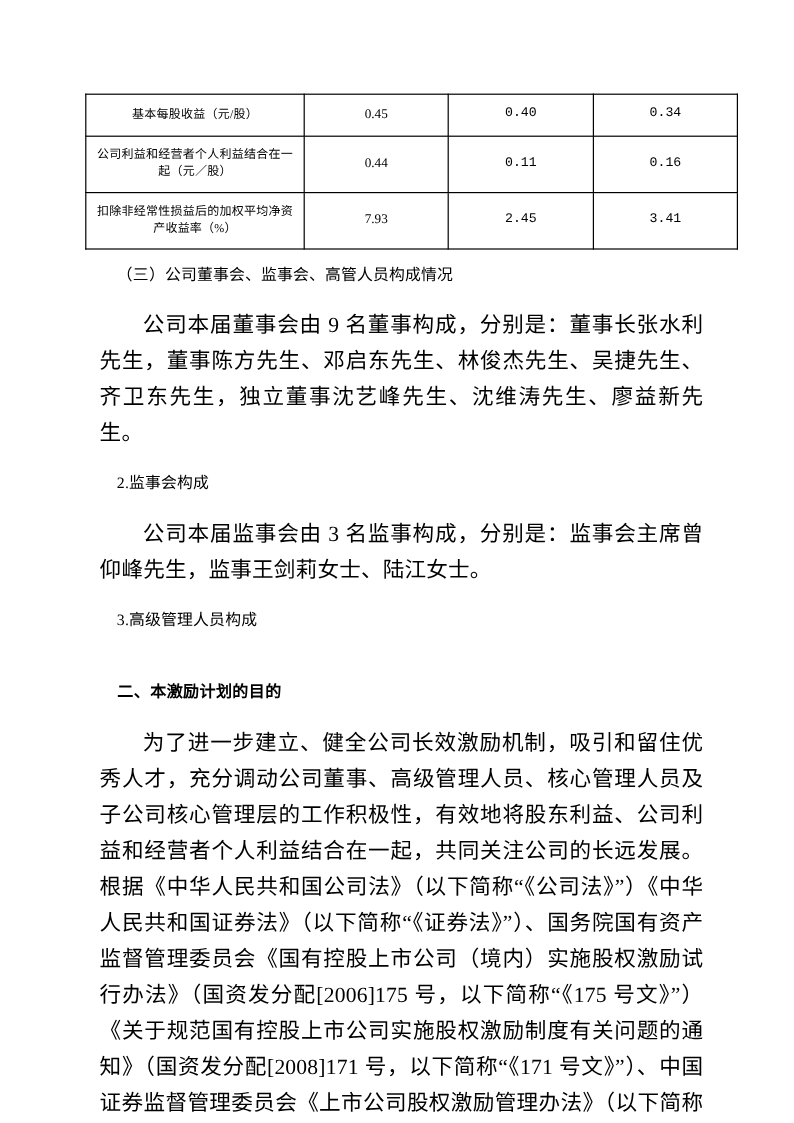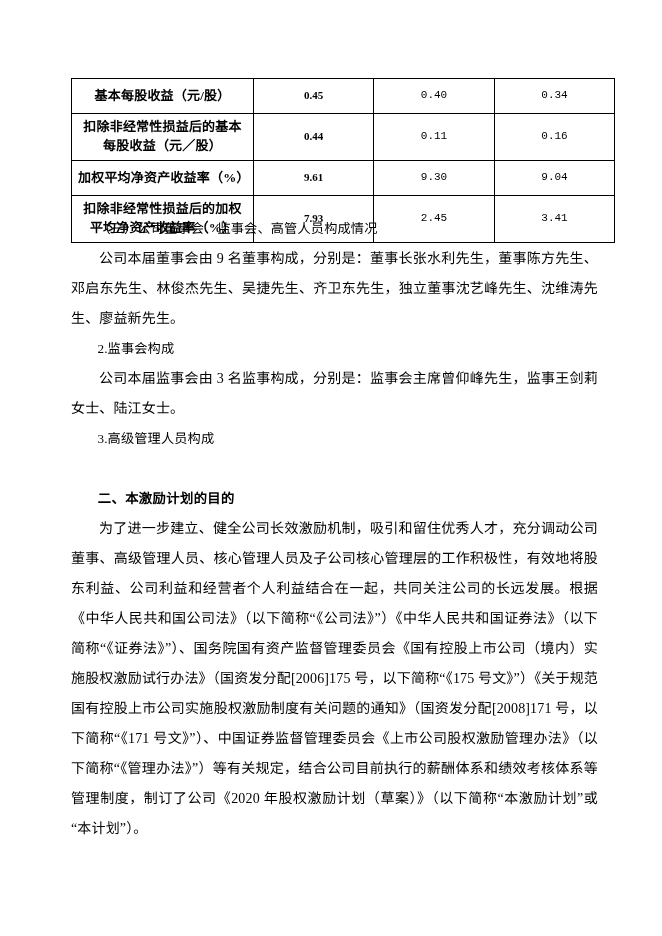--- a/index.html
+++ b/index.html
@@ -42,44 +42,43 @@
     border: 1px solid #000000;
     padding: 0;
     vertical-align: middle;
     text-align: center;
     line-height: 1.45;
     font-family: "Liberation Serif", "DejaVu Serif", serif;
   }
   table.metrics td.label {
     width: 169px;
     padding: 3px 6px;
-    font-size: 13px;
+    font-size: 10px;
     letter-spacing: 0.2px;
-    font-weight: bold;
   }
   table.metrics td.val {
     font-size: 11px;
     font-family: "Liberation Serif", "DejaVu Serif", serif;
   }
-  table.metrics td.c1 { width: 119px; font-weight: bold; }
+  table.metrics td.c1 { width: 119px; }
   table.metrics td.c2 { width: 120px; font-family: Liberation Mono, monospace; }
   table.metrics td.c3 { width: 119px; font-family: Liberation Mono, monospace; }
   tr.r-short td { height: 28px; }
   tr.r-tall  td { height: 40px; }
 
   
   .doc-body {
     position: absolute;
     left: 71px;
     top: 214px;
     width: 527px;
   }
   p.para {
-    margin: 0;
-    font-size: 14px;
+    margin: 12px;
+    font-size: 18px;
     line-height: 30px;
     text-align: justify;
     text-justify: inter-ideograph;
     letter-spacing: 0.15px;
     text-indent: 2em;
   }
   p.sub {
     margin: 0;
     font-size: 13.2px;
     line-height: 30px;
@@ -106,30 +105,24 @@
   <div class="metrics-table-wrap">
     <table class="metrics">
       <tbody>
         <tr class="r-short">
           <td class="label">基本每股收益（元/股）</td>
           <td class="val c1">0.45</td>
           <td class="val c2">0.40</td>
           <td class="val c3">0.34</td>
         </tr>
         <tr class="r-tall">
-          <td class="label">扣除非经常性损益后的基本每股收益（元／股）</td>
+          <td class="label">公司利益和经营者个人利益结合在一起（元／股）</td>
           <td class="val c1">0.44</td>
           <td class="val c2">0.11</td>
           <td class="val c3">0.16</td>
-        </tr>
-        <tr class="r-short">
-          <td class="label">加权平均净资产收益率（%）</td>
-          <td class="val c1">9.61</td>
-          <td class="val c2">9.30</td>
-          <td class="val c3">9.04</td>
         </tr>
         <tr class="r-tall">
           <td class="label">扣除非经常性损益后的加权平均净资产收益率（%）</td>
           <td class="val c1">7.93</td>
           <td class="val c2">2.45</td>
           <td class="val c3">3.41</td>
         </tr>
       </tbody>
     </table>
   </div>

